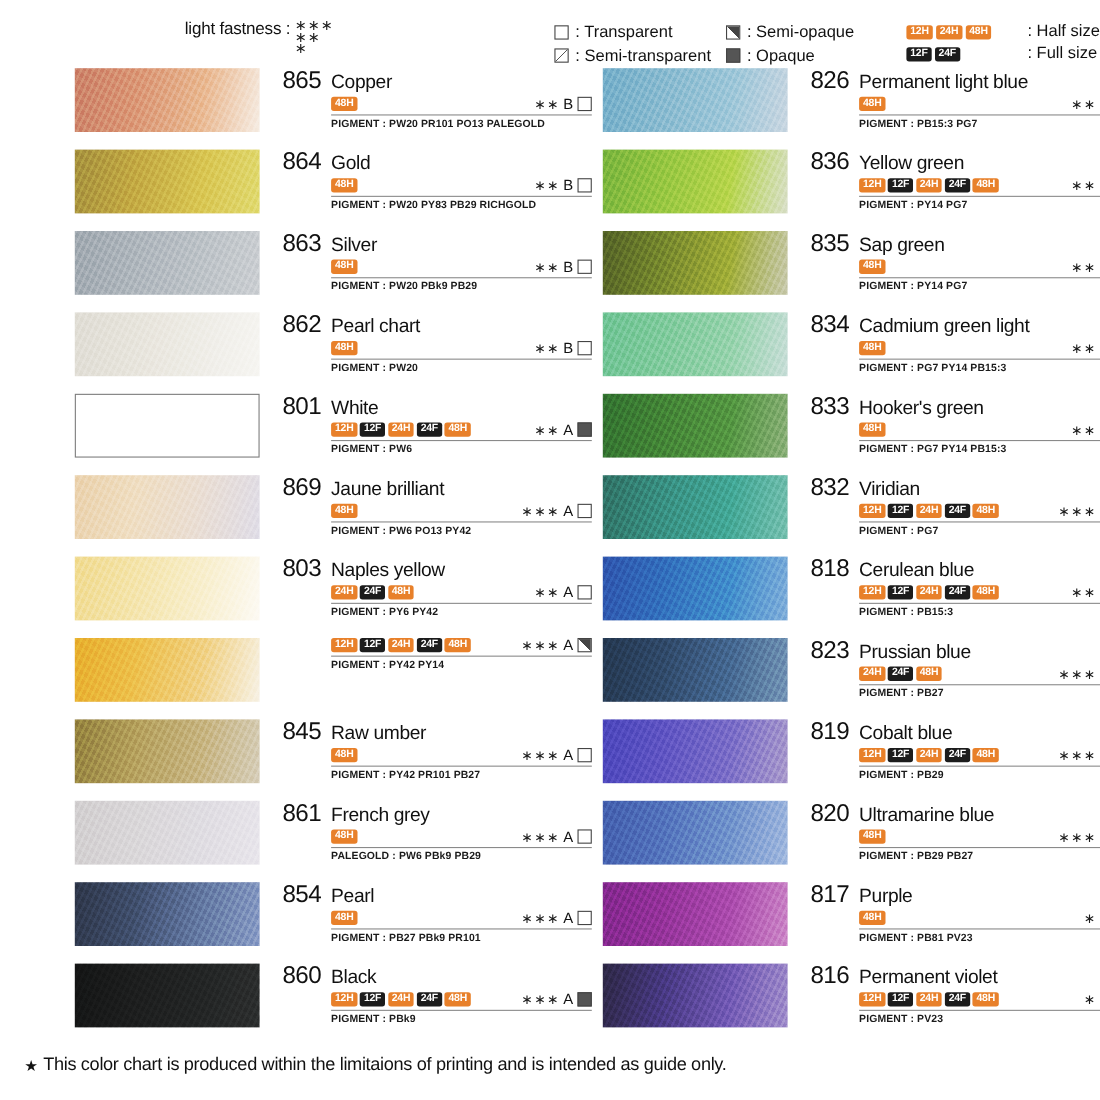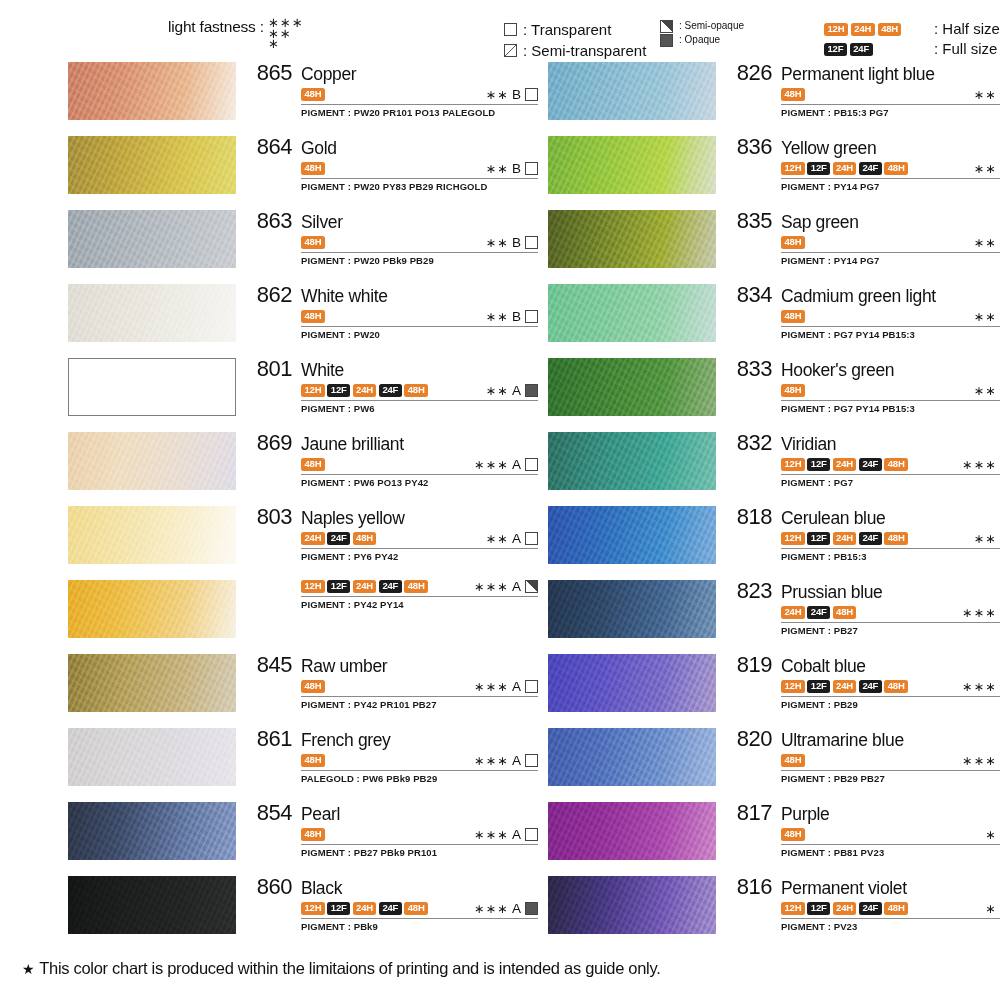--- a/index.html
+++ b/index.html
@@ -21,21 +21,21 @@
   #lg-fastness { left:168px; top:10px; }
   .lf-row { display:flex; align-items:flex-start; }
   .lf-label { font-size:15.5px; letter-spacing:-0.2px; }
   .lf-stars { margin-left:4px; line-height:0.82; }
   .lf-stars div { font-size:13px; letter-spacing:1px; color:#222; }
 
   #lg-serise { left:358px; top:10px; font-size:15.5px; line-height:1.28; }
 
   #lg-sym { left:504px; top:11px; font-size:15px; line-height:1.42; }
   .sym-line { display:flex; align-items:center; white-space:nowrap; }
-  .sym-col2 { position:absolute; left:660px; top:11px; font-size:10px; line-height:1.42; }
+  .sym-col2 { position:absolute; left:660px; top:11px; font-size:15px; line-height:1.42; }
 
   .gl { display:inline-block; width:13px; height:13px; margin-right:6px; position:relative; vertical-align:-1px; }
   .gl-transparent { border:1.4px solid #444; background:#fff; }
   .gl-semitrans { border:1.4px solid #444; background:
       linear-gradient(to bottom right, #fff 0%, #fff 47%, #555 48%, #555 52%, #fff 53%, #fff 100%); }
   .gl-semiopaque { border:1.4px solid #444; background:
       linear-gradient(to bottom left, #444 0%, #444 49%, #fff 50%, #fff 100%); }
   .gl-opaque { border:1.4px solid #444; background:#555; }
 
   #lg-size { position:absolute; left:824px; top:11px; font-size:15px; line-height:1.42;}
@@ -240,21 +240,21 @@
           </div>
         </div>
       </div>
       <div class="swatch-row">
         <div class="swatch" style="background: linear-gradient(100deg, rgb(222, 219, 210) 0%, rgb(230, 227, 218) 33%, rgb(238, 236, 230) 68%, rgb(246, 245, 241) 100%);">
           <div class="tex"></div>
         </div>
         <div class="info">
           <div class="info-head">
             <span class="code">862</span>
-            <span class="name">White white</span>
+            <span class="name">Pearl chart</span>
           </div>
           <div class="info-body">
             <div class="badge-line">
               <div class="badges">
                 <span class="badge half">48H</span>
               </div>
               <div class="props">
                 <span class="stars">∗∗</span>
                 <span class="series">B</span>
                 <span class="gl gl-transparent" style="margin-right: 0px;"></span>

